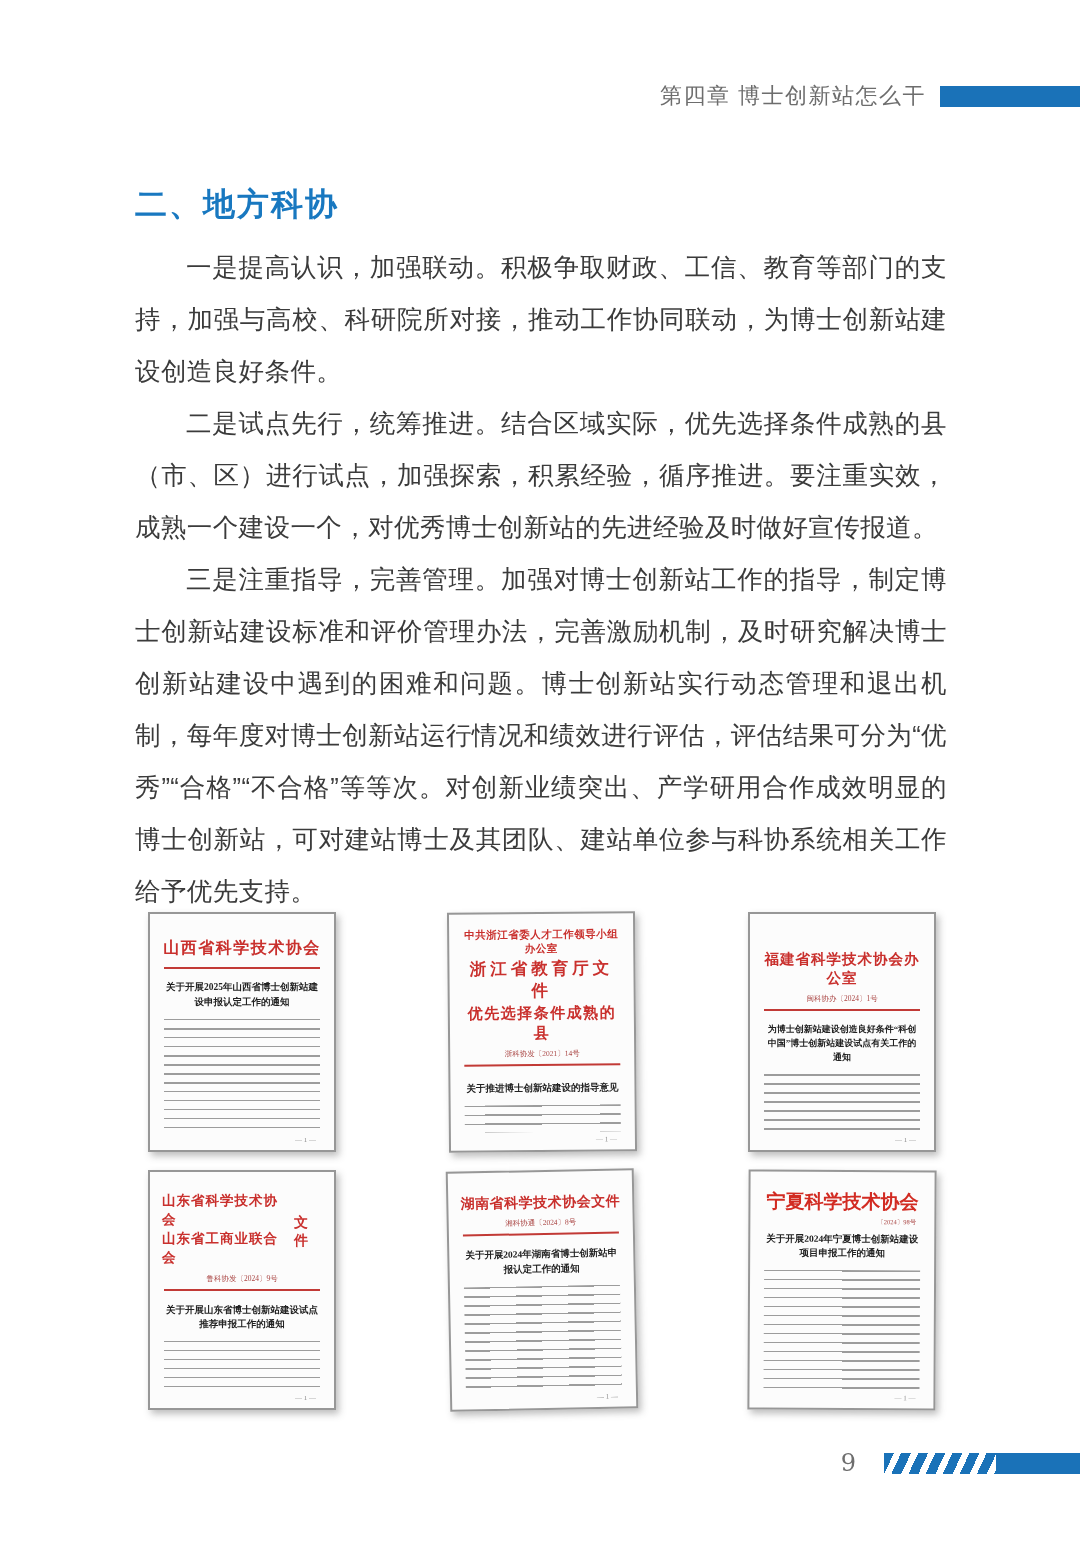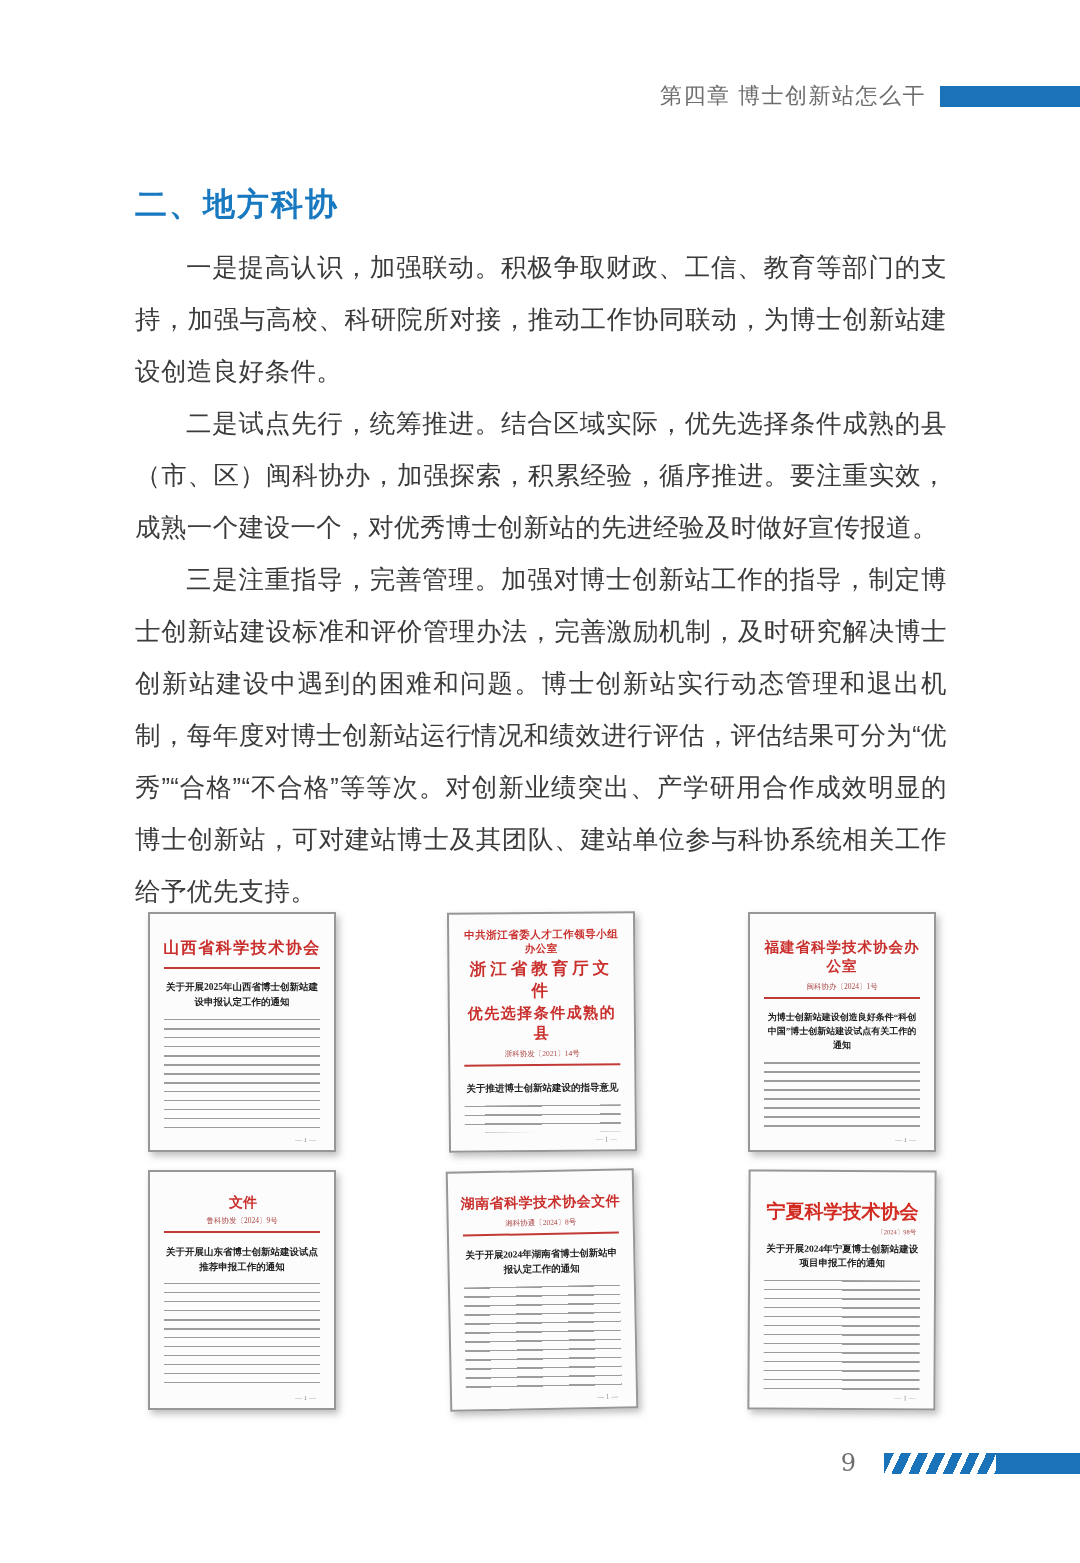--- a/index.html
+++ b/index.html
@@ -57,32 +57,32 @@
   
   .doc-1 .lh { font-size:16px; letter-spacing:1.5px; margin-top:16px; }
   .doc-1 .divider { height:2.5px; margin:8px 2px 4px; }
 
   .doc-2 { transform:rotate(-0.5deg); }
   .doc-2 .lh-small { font-size:10.5px; margin-top:6px; letter-spacing:0.5px; }
   .doc-2 .lh-wide  { font-size:16.5px; letter-spacing:4px; margin-top:3px; }
   .doc-2 .lh-mid   { font-size:15px; letter-spacing:1.5px; margin-top:3px; }
   .doc-2 .doc-title { margin-top:10px; }
 
-  .doc-3 .lh { font-size:14.5px; letter-spacing:1px; margin-top:16px; }
+  .doc-3 .lh { font-size:14.5px; letter-spacing:1px; margin-top:28px; }
   .doc-3 .doc-title { font-size:9px; }
 
   .doc-4 .lh-row { display:flex; align-items:center; justify-content:center; margin-top:12px; }
   .doc-4 .lh-left div { font-size:13.5px; font-weight:700; color:#c9302d; line-height:1.4; letter-spacing:1px; }
   .doc-4 .lh-suffix { font-size:14px; font-weight:700; color:#c9302d; margin-left:2px; transform:translateY(2px); }
 
   .doc-5 { transform:rotate(-1.1deg); }
   .doc-5 .lh { font-size:14px; margin-top:14px; letter-spacing:0.5px; }
 
   .doc-6 { transform:rotate(0.3deg); }
-  .doc-6 .lh { font-size:19px; margin-top:20px; color:#d22b22; }
+  .doc-6 .lh { font-size:19px; margin-top:10px; color:#d22b22; }
   .doc-6 .doc-number { text-align:right; margin:3px 6px 0 0; font-size:6.5px; }
   .doc-6 .doc-title { margin-top:5px; }
 
   
   .page-footer {
     position:absolute; top:1452px; left:0; right:0; height:22px;
     display:flex; align-items:center;
   }
   .page-number {
     margin-left:auto; font-family:"DejaVu Serif", serif;
@@ -100,21 +100,21 @@
 <div class="page">
 
   <div class="running-header">
     <span class="hdr-text">第四章 博士创新站怎么干</span>
     <div class="hdr-bar"></div>
   </div>
 
   <div class="content">
     <h2 class="section-title">二、地方科协</h2>
     <p>一是提高认识，加强联动。积极争取财政、工信、教育等部门的支持，加强与高校、科研院所对接，推动工作协同联动，为博士创新站建设创造良好条件。</p>
-    <p>二是试点先行，统筹推进。结合区域实际，优先选择条件成熟的县（市、区）闽科协办，加强探索，积累经验，循序推进。要注重实效，成熟一个建设一个，对优秀博士创新站的先进经验及时做好宣传报道。</p>
+    <p>二是试点先行，统筹推进。结合区域实际，优先选择条件成熟的县（市、区）进行试点，加强探索，积累经验，循序推进。要注重实效，成熟一个建设一个，对优秀博士创新站的先进经验及时做好宣传报道。</p>
     <p>三是注重指导，完善管理。加强对博士创新站工作的指导，制定博士创新站建设标准和评价管理办法，完善激励机制，及时研究解决博士创新站建设中遇到的困难和问题。博士创新站实行动态管理和退出机制，每年度对博士创新站运行情况和绩效进行评估，评估结果可分为“优秀”“合格”“不合格”等等次。对创新业绩突出、产学研用合作成效明显的博士创新站，可对建站博士及其团队、建站单位参与科协系统相关工作给予优先支持。</p>
   </div>
 
   <div class="docs">
 
     <div class="doc doc-1">
       <div class="lh">山西省科学技术协会</div>
       <div class="divider"></div>
       <div class="doc-title">关于开展2025年山西省博士创新站建设申报认定工作的通知</div>
       <div class="doc-body"></div>
@@ -136,20 +136,24 @@
       <div class="lh">福建省科学技术协会办公室</div>
       <div class="doc-number">闽科协办〔2024〕1号</div>
       <div class="divider"></div>
       <div class="doc-title">为博士创新站建设创造良好条件“科创中国”博士创新站建设试点有关工作的通知</div>
       <div class="doc-body"></div>
       <div class="doc-footer">— 1 —</div>
     </div>
 
     <div class="doc doc-4">
       <div class="lh-row">
+        <div class="lh-left">
+          <div>山东省科学技术协会</div>
+          <div>山东省工商业联合会</div>
+        </div>
         <div class="lh-suffix">文件</div>
       </div>
       <div class="doc-number">鲁科协发〔2024〕9号</div>
       <div class="divider"></div>
       <div class="doc-title">关于开展山东省博士创新站建设试点推荐申报工作的通知</div>
       <div class="doc-body"></div>
       <div class="doc-footer">— 1 —</div>
     </div>
 
     <div class="doc doc-5">

